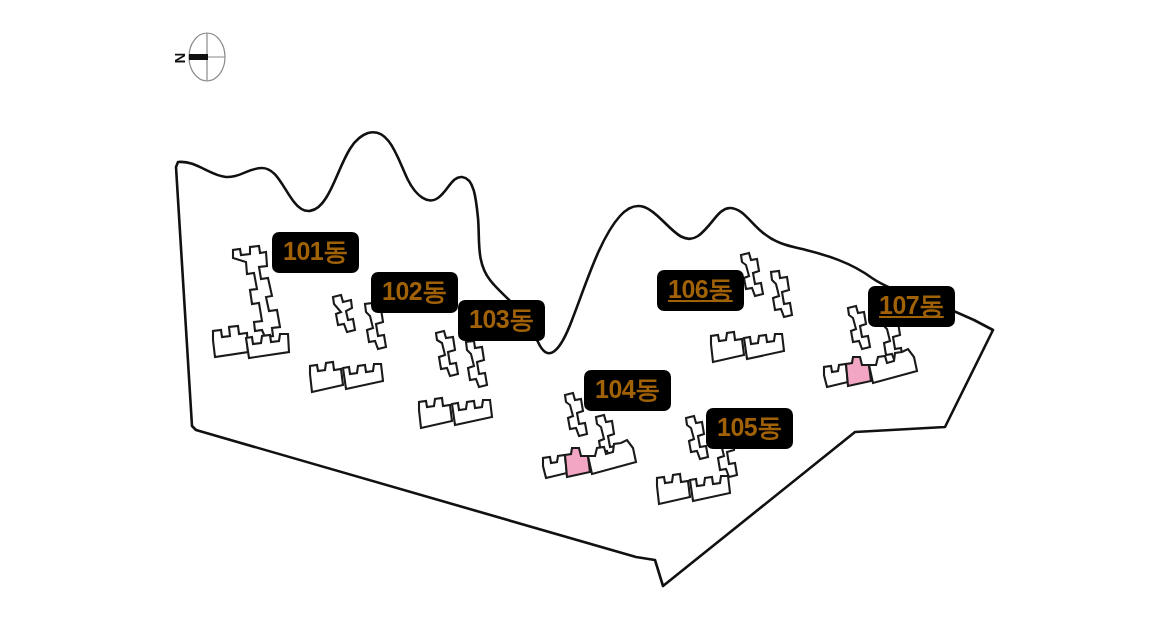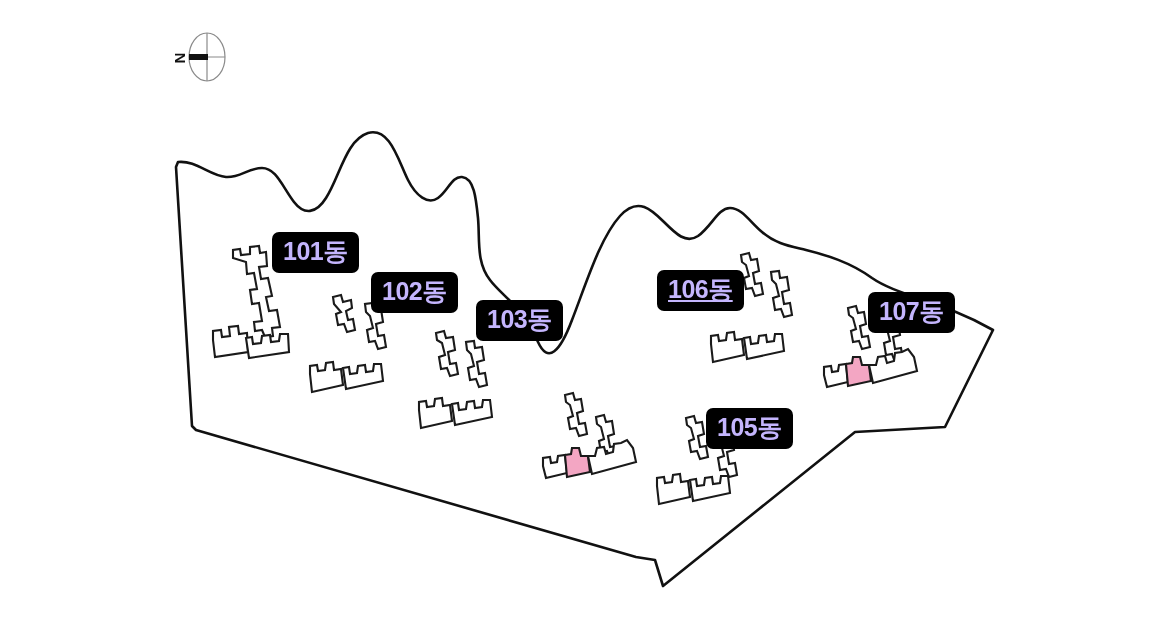--- a/index.html
+++ b/index.html
@@ -62,21 +62,21 @@
   .compass-letter {
     font-family: "Liberation Sans", sans-serif;
     font-weight: bold;
     font-size: 15px;
     fill: #111111;
   }
   .label-box {
     position: absolute;
     background: #000000;
     border-radius: 7px;
-    color: #c4b5fd;
+    color: #a16207;
     font-family: "Liberation Sans", sans-serif;
     font-weight: bold;
     font-size: 25px;
     line-height: 1;
     letter-spacing: -0.5px;
     padding: 7px 11px 9px 11px;
     white-space: nowrap;
     user-select: none;
   }
 </style>
@@ -204,18 +204,19 @@
       <line class="compass-cross" x1="207" y1="33" x2="207" y2="81"></line>
       <line class="compass-cross" x1="189" y1="57" x2="225" y2="57"></line>
       <rect class="compass-needle" x="189" y="54" width="19" height="6"></rect>
       <text class="compass-letter" x="180" y="63" text-anchor="middle" transform="rotate(-90 180 58)">N</text>
     </g>
 
   </svg>
 
   <div class="label-box" style="left:272px; top:232px;">101동</div>
   <div class="label-box" style="left:355px; top:272px;margin-left:16px;">102동</div>
-  <div class="label-box" style="left:476px; top:300px;">103동</div>
+  <div class="label-box" style="left:458px; top:300px;">103동</div>
+  <div class="label-box" style="left:584px; top:370px;">104동</div>
   <div class="label-box" style="left:706px; top:388px;margin-top:20px;">105동</div>
   <div class="label-box" style="left:657px; top:270px;text-decoration:underline;">106동</div>
-  <div class="label-box" style="left:868px; top:292px;">107동</div>
+  <div class="label-box" style="left:868px; top:286px;text-decoration:underline;">107동</div>
 
 </div>
 
 </body></html>

